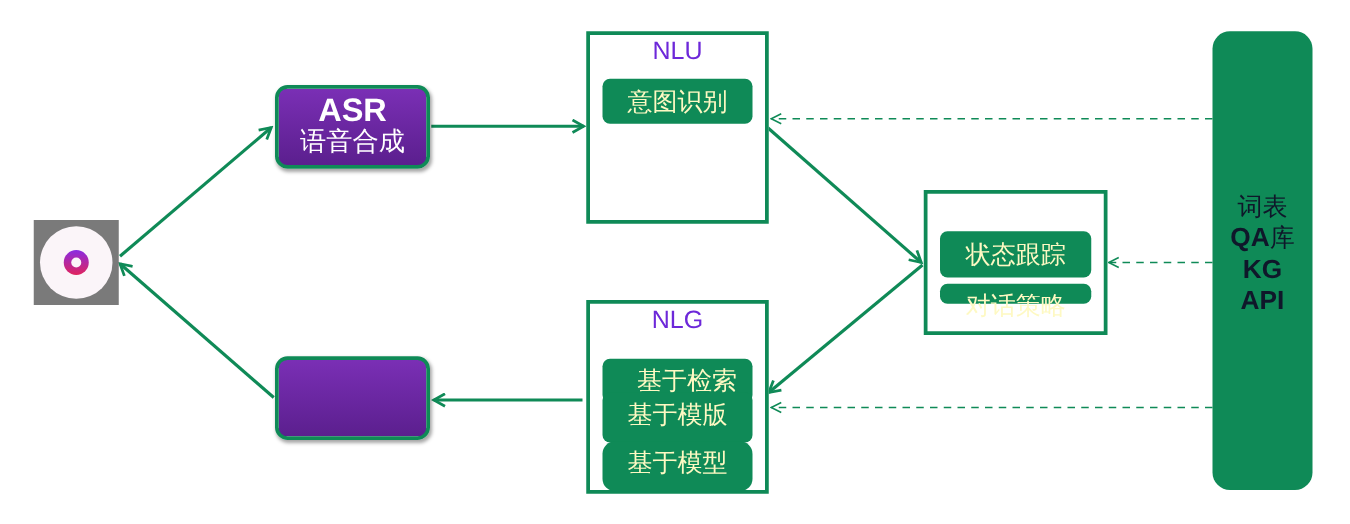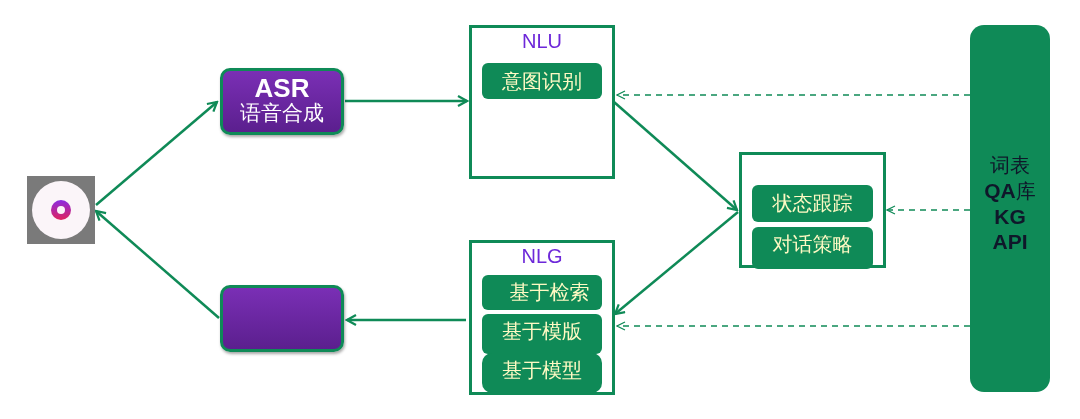--- a/index.html
+++ b/index.html
@@ -63,26 +63,26 @@
 <div class="abs purple" style="left:220px;top:285px;width:124px;height:67px;">
 </div>
 
 <div class="abs frame" style="left:469px;top:25px;width:146px;height:154px;">
   <div class="title">NLU</div>
   <div class="pill" style="top:35px;height:36px;line-height:36px;">意图识别</div>
 </div>
 
 <div class="abs frame" style="left:739px;top:152px;width:147px;height:116px;">
   <div class="pill" style="top:30px;height:37px;line-height:37px;">状态跟踪</div>
-  <div class="pill" style="top:72px;height:42px;line-height:34px;">对话策略</div>
+  <div class="pill" style="top:72px;height:16px;line-height:34px;">对话策略</div>
 </div>
 
 <div class="abs frame" style="left:469px;top:240px;width:146px;height:155px;">
   <div class="title">NLG</div>
-  <div class="pill" style="top:32px;height:35px;line-height:35px;padding-left:15px;">基于检索</div>
+  <div class="pill" style="top:44px;height:35px;line-height:35px;padding-left:15px;">基于检索</div>
   <div class="pill" style="top:71px;height:40px;line-height:35px;">基于模版</div>
   <div class="pill" style="top:110px;height:40px;line-height:35px;border-radius:10px;">基于模型</div>
 </div>
 
 <div class="abs kb">
   <div class="in">
     <div>词表</div>
     <div><span class="b">QA</span><span>库</span></div>
     <div class="b">KG</div>
     <div class="b">API</div>

